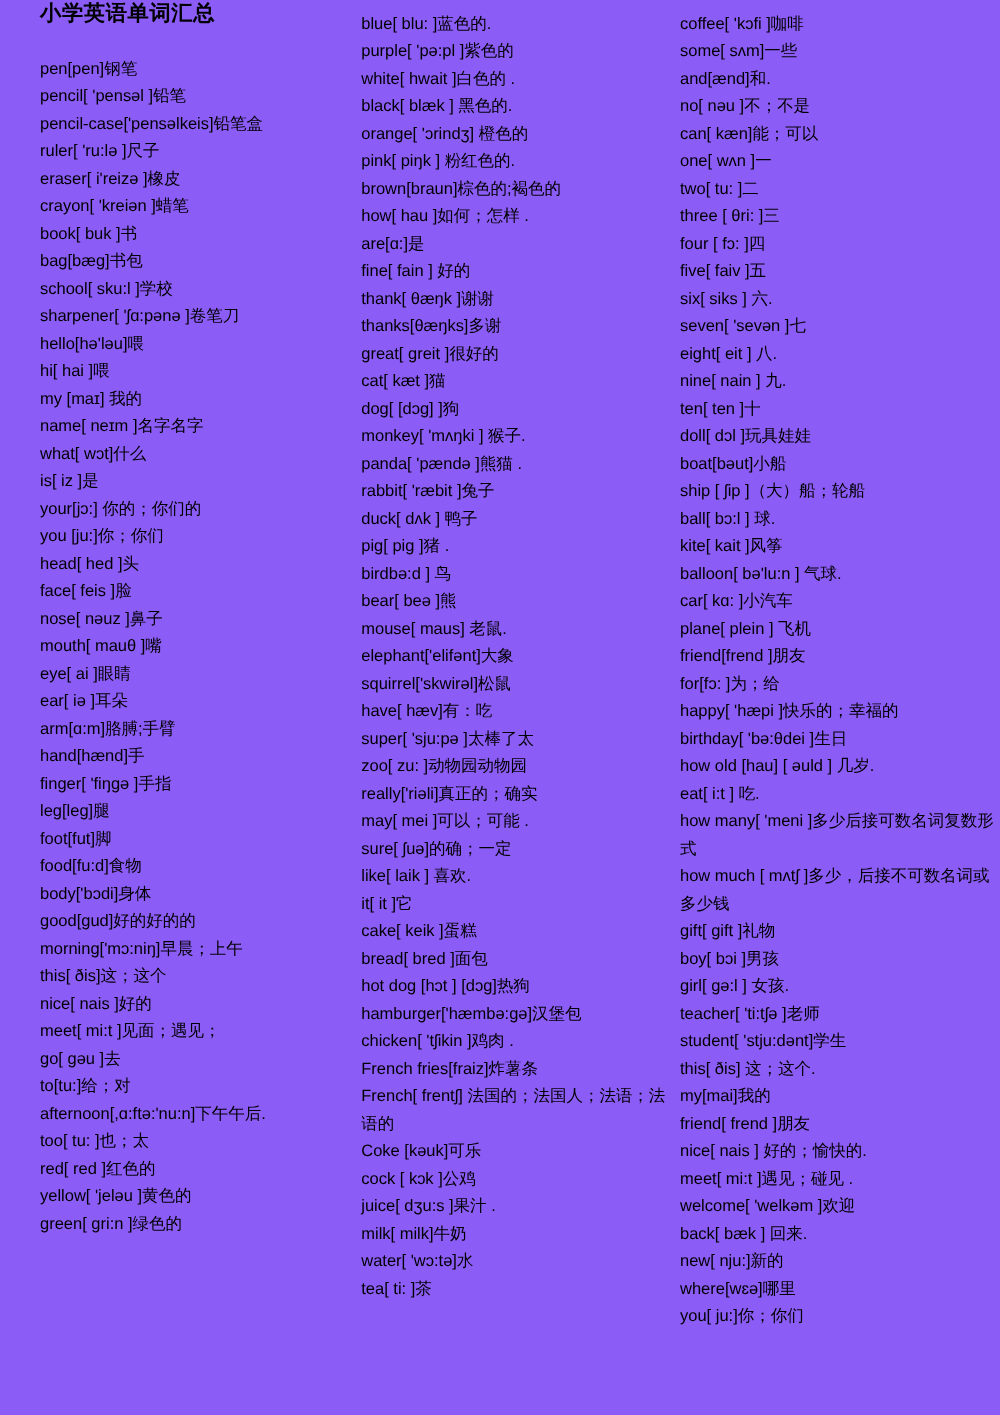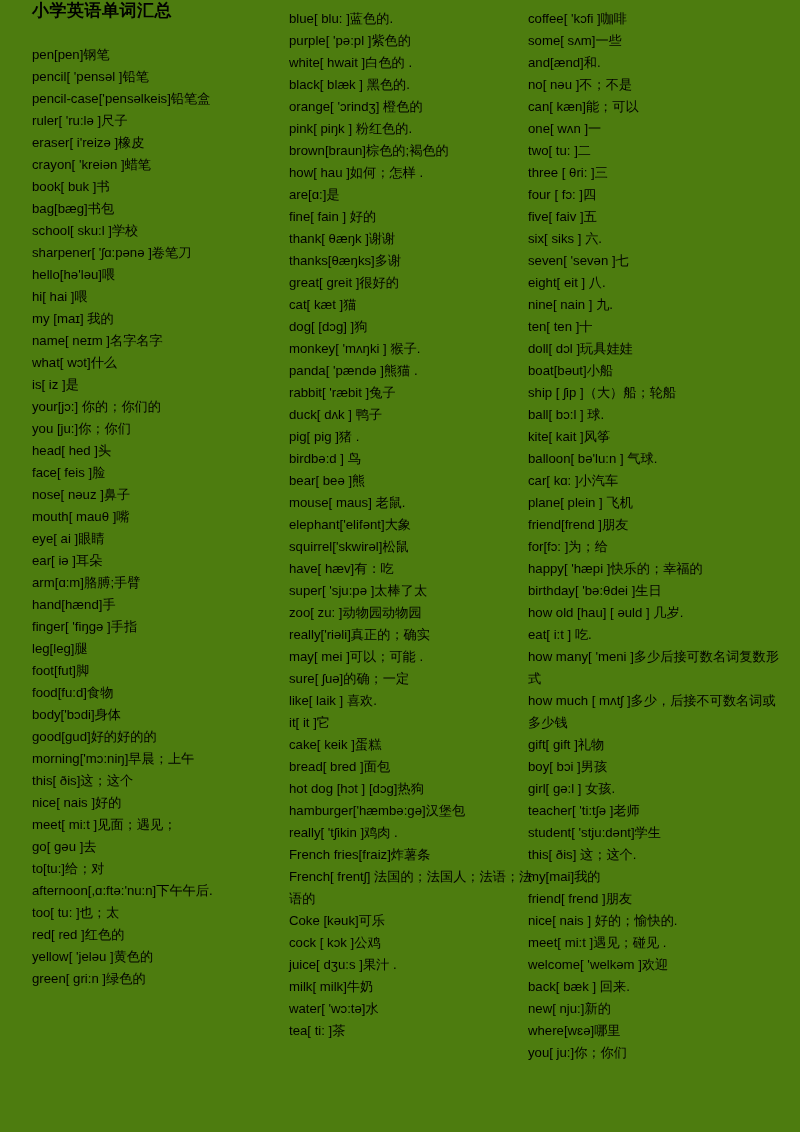--- a/index.html
+++ b/index.html
@@ -11,29 +11,29 @@
     width: 800px;
     height: 1132px;
     font-family: "Liberation Sans", "DejaVu Sans", sans-serif;
     color: #000000;
     overflow: hidden;
   }
   #page {
     position: relative;
     width: 800px;
     height: 1132px;
-    background: #4d7c0f;
+    background: #8b5cf6;
   }
   .column {
     position: absolute;
     top: 0;
   }
   #col-1 { left: 32px;  width: 252px; }
   #col-2 { left: 289px; width: 252px; }
-  #col-3 { left: 528px; width: 252px; }
+  #col-3 { left: 544px; width: 252px; }
 
   .page-title {
     font-size: 17px;
     font-weight: bold;
     line-height: 22px;
     margin: 0;
     padding: 0;
     letter-spacing: 0.5px;
     white-space: nowrap;
   }
@@ -141,21 +141,21 @@
         <p class="entry">zoo[ zu: ]动物园动物园</p>
         <p class="entry">really['riəli]真正的；确实</p>
         <p class="entry">may[ mei ]可以；可能 .</p>
         <p class="entry">sure[ ʃuə]的确；一定</p>
         <p class="entry">like[ laik ] 喜欢.</p>
         <p class="entry">it[ it ]它</p>
         <p class="entry">cake[ keik ]蛋糕</p>
         <p class="entry">bread[ bred ]面包</p>
         <p class="entry">hot dog [hɔt ] [dɔg]热狗</p>
         <p class="entry wrap">hamburger['hæmbə:gə]汉堡包</p>
-        <p class="entry">really[ 'tʃikin ]鸡肉 .</p>
+        <p class="entry">chicken[ 'tʃikin ]鸡肉 .</p>
         <p class="entry">French fries[fraiz]炸薯条</p>
         <p class="entry wrap">French[ frentʃ] 法国的；法国人；法语；法语的</p>
         <p class="entry">Coke [kəuk]可乐</p>
         <p class="entry">cock [ kɔk ]公鸡</p>
         <p class="entry">juice[ dʒu:s ]果汁 .</p>
         <p class="entry">milk[ milk]牛奶</p>
         <p class="entry">water[ 'wɔ:tə]水</p>
         <p class="entry">tea[ ti: ]茶</p>
       </div>
   </div>

